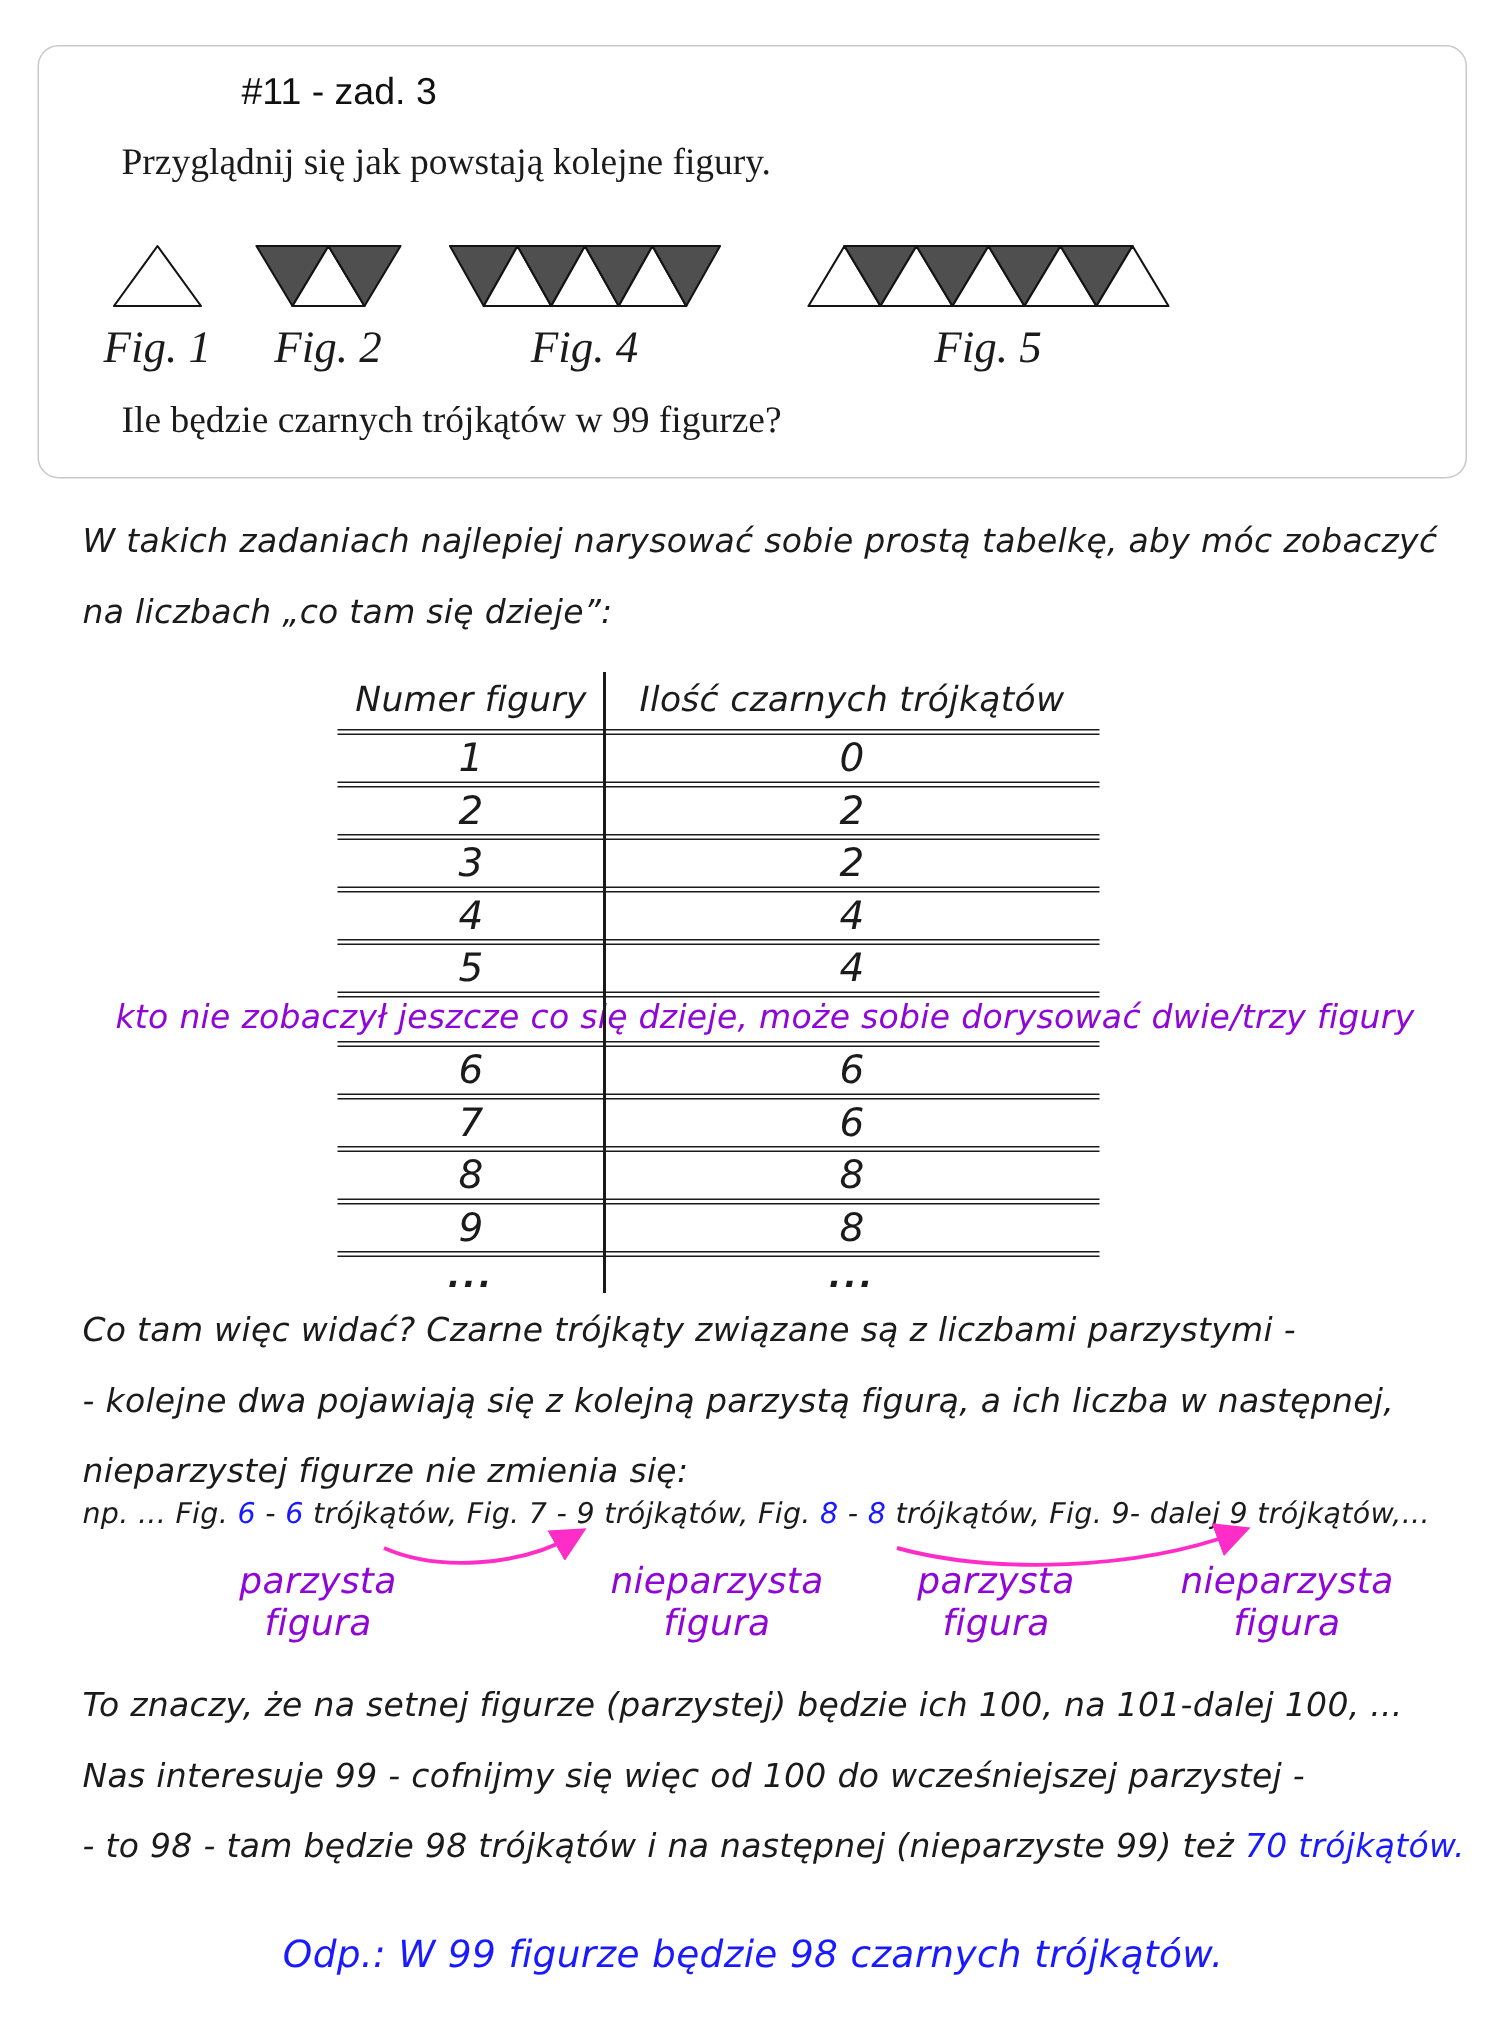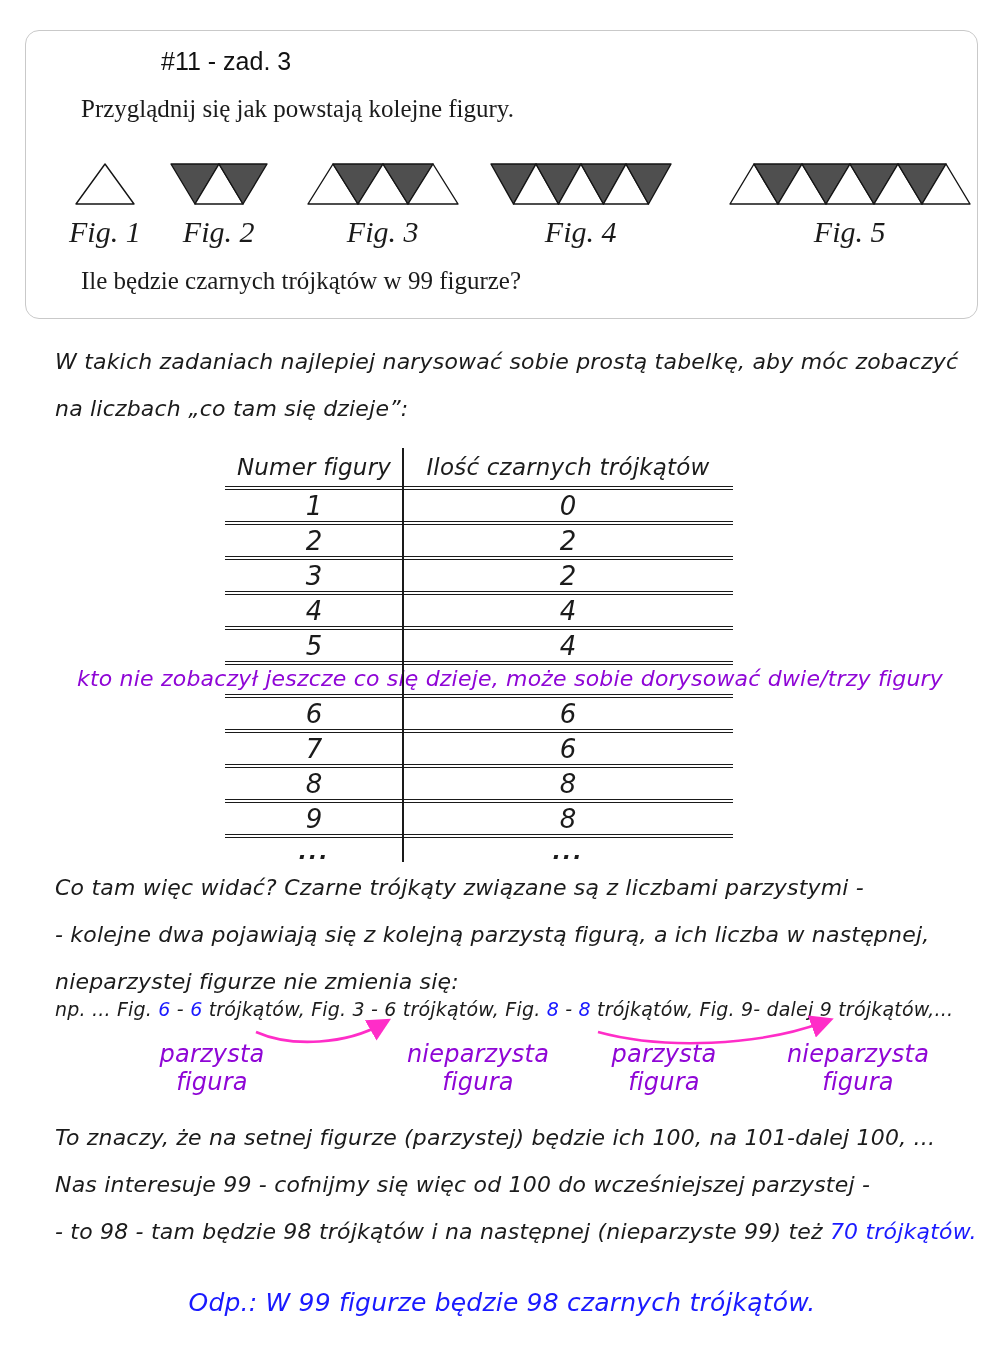--- a/index.html
+++ b/index.html
@@ -74,30 +74,20 @@
           <div class="fig-label">Fig. 1</div>
         </div>
         <div class="figure" style="margin-left: 29px;">
           <svg width="98" height="42" viewBox="-1 -1 98 42">
             <polygon points="0,0 48,0 24,40" fill="#4f4f4f" stroke="#141414" stroke-width="1.4" stroke-linejoin="round"></polygon>
             <polygon points="24,40 72,40 48,0" fill="#ffffff" stroke="#141414" stroke-width="1.4" stroke-linejoin="round"></polygon>
             <polygon points="48,0 96,0 72,40" fill="#4f4f4f" stroke="#141414" stroke-width="1.4" stroke-linejoin="round"></polygon>
           </svg>
           <div class="fig-label">Fig. 2</div>
         </div>
-        <div class="figure" style="margin-left: 39px;">
-          <svg width="152" height="42" viewBox="-1 -1 152 42">
-            <polygon points="0,40 50,40 25,0" fill="#ffffff" stroke="#141414" stroke-width="1.4" stroke-linejoin="round"></polygon>
-            <polygon points="25,0 75,0 50,40" fill="#4f4f4f" stroke="#141414" stroke-width="1.4" stroke-linejoin="round"></polygon>
-            <polygon points="50,40 100,40 75,0" fill="#ffffff" stroke="#141414" stroke-width="1.4" stroke-linejoin="round"></polygon>
-            <polygon points="75,0 125,0 100,40" fill="#4f4f4f" stroke="#141414" stroke-width="1.4" stroke-linejoin="round"></polygon>
-            <polygon points="100,40 150,40 125,0" fill="#ffffff" stroke="#141414" stroke-width="1.4" stroke-linejoin="round"></polygon>
-          </svg>
-          <div class="fig-label">Fig. 3</div>
-        </div>
         <div class="figure" style="margin-left: 31px;">
           <svg width="182" height="42" viewBox="-1 -1 182 42">
             <polygon points="0,0 45,0 22.5,40" fill="#4f4f4f" stroke="#141414" stroke-width="1.4" stroke-linejoin="round"></polygon>
             <polygon points="22.5,40 67.5,40 45,0" fill="#ffffff" stroke="#141414" stroke-width="1.4" stroke-linejoin="round"></polygon>
             <polygon points="45,0 90,0 67.5,40" fill="#4f4f4f" stroke="#141414" stroke-width="1.4" stroke-linejoin="round"></polygon>
             <polygon points="67.5,40 112.5,40 90,0" fill="#ffffff" stroke="#141414" stroke-width="1.4" stroke-linejoin="round"></polygon>
             <polygon points="90,0 135,0 112.5,40" fill="#4f4f4f" stroke="#141414" stroke-width="1.4" stroke-linejoin="round"></polygon>
             <polygon points="112.5,40 157.5,40 135,0" fill="#ffffff" stroke="#141414" stroke-width="1.4" stroke-linejoin="round"></polygon>
             <polygon points="135,0 180,0 157.5,40" fill="#4f4f4f" stroke="#141414" stroke-width="1.4" stroke-linejoin="round"></polygon>
           </svg>
@@ -183,21 +173,21 @@
   </div>
 
   <div class="vline"></div>
 
   <div class="para hand" id="para-observe">
     <div>Co tam więc widać? Czarne trójkąty związane są z liczbami parzystymi -</div>
     <div>- kolejne dwa pojawiają się z kolejną parzystą figurą, a ich liczba w następnej,</div>
     <div>nieparzystej figurze nie zmienia się:</div>
   </div>
 
-  <div class="example hand" id="example-segs"><span>np. ... Fig. </span><span class="blue">6</span><span> - </span><span class="blue">6</span><span> trójkątów, Fig. 3 - 6 trójkątów, Fig. </span><span class="blue">8</span><span> - </span><span class="blue">8</span><span> trójkątów, Fig. 9- dalej 9 trójkątów,...</span></div>
+  <div class="example hand" id="example-segs"><span>np. ... Fig. </span><span class="blue">6</span><span> - </span><span class="blue">6</span><span> trójkątów, Fig. 7 - 9 trójkątów, Fig. </span><span class="blue">8</span><span> - </span><span class="blue">8</span><span> trójkątów, Fig. 9- dalej 9 trójkątów,...</span></div>
 
   <svg class="arrow" id="arrow1" style="left:252px;top:1016px" width="140" height="36">
     <defs>
       <marker id="ah1" markerWidth="9" markerHeight="9" refX="5" refY="4.5" orient="auto">
         <path class="pink-fill" d="M0,0 L9,4.5 L0,9 z" fill="#ff2dc8"></path>
       </marker>
     </defs>
     <path class="pink-stroke" d="M4,16 C40,32 95,28 130,8" fill="none" stroke-width="2.6" marker-end="url(#ah1)" stroke="#ff2dc8"></path>
   </svg>
   <svg class="arrow" id="arrow2" style="left:594px;top:1014px" width="244" height="38">

